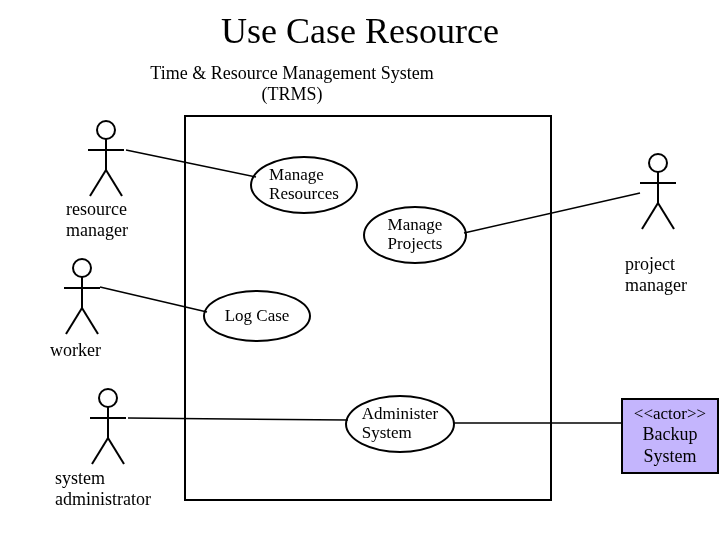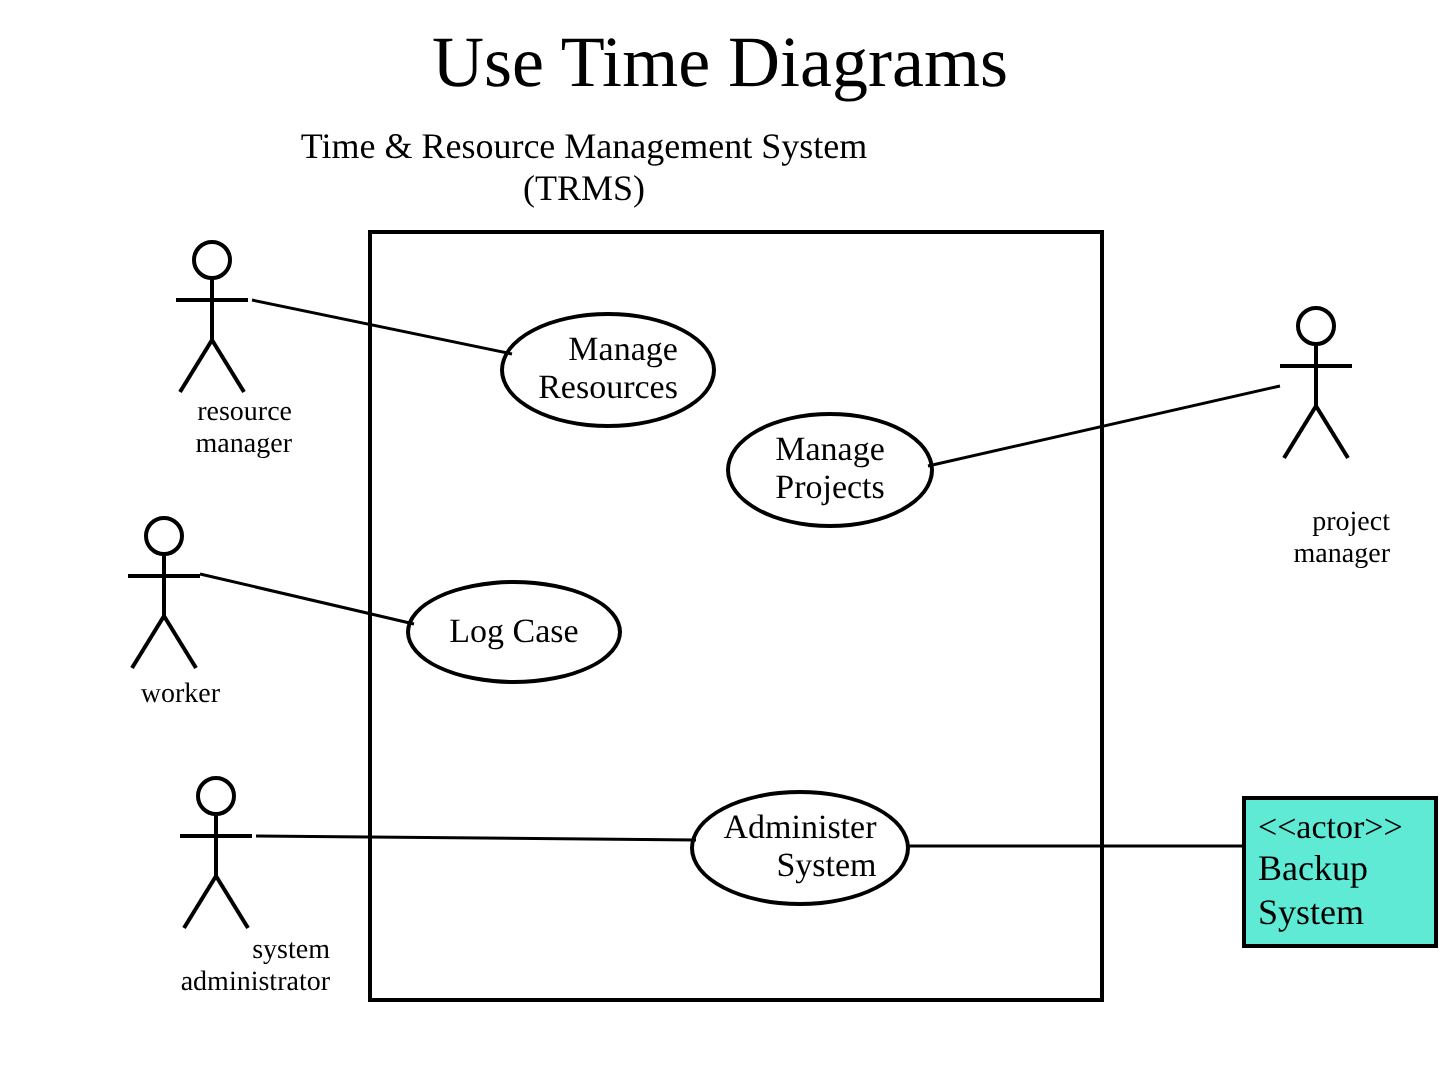--- a/index.html
+++ b/index.html
@@ -37,57 +37,57 @@
       width: 368px;
       height: 386px;
     }
     .usecase {
       position: absolute;
       border: 2px solid #000;
       border-radius: 50%;
       display: flex;
       align-items: center;
       justify-content: center;
-      text-align: right;
+      text-align: left;
       font-size: 17px;
       line-height: 1.1;
       background: #fff;
     }
     .uc-resources { left: 250px; top: 156px; width: 108px; height: 58px; }
     .uc-projects  { left: 363px; top: 206px; width: 104px; height: 58px; }
     .uc-logtime   { left: 203px; top: 290px; width: 108px; height: 52px; }
     .uc-admin     { left: 345px; top: 395px; width: 110px; height: 58px; font-family: Liberation Serif, serif; }
     .actor-box {
       position: absolute;
       border: 2px solid #000;
-      text-align: left;
+      text-align: center;
       font-size: 18px;
       line-height: 1.2;
       padding: 4px 6px;
-      background: #5eead4;
+      background: #c4b5fd;
     }
     .actor-box-backup { left: 621px; top: 398px; width: 98px; }
     .stereotype { font-size: 17px; }
     .label {
       position: absolute;
-      font-size: 14px;
+      font-size: 18px;
       line-height: 1.15;
-      text-align: right;
+      text-align: left;
     }
     .lbl-rm { left: 66px; top: 199px; width: 80px; }
     .lbl-wk { left: 50px; top: 340px; width: 60px; }
     .lbl-sa { left: 55px; top: 468px; width: 110px; }
     .lbl-pm { left: 625px; top: 233px; width: 70px; margin-top: 21px; }
     svg.stick { position: absolute; overflow: visible; }
     svg.conn { position: absolute; left: 0; top: 0; width: 720px; height: 540px; pointer-events: none; }
   </style>
 </head>
 <body>
 
-<div class="title">Use Time Diagrams</div>
+<div class="title">Use Case Resource</div>
 <div class="subtitle">
   <span>Time &amp; Resource Management System</span><br>
   <span>(TRMS)</span>
 </div>
 
 <div class="system-box"></div>
 
 <div class="usecase uc-resources">
   <span>Manage<br>Resources</span>
 </div>

